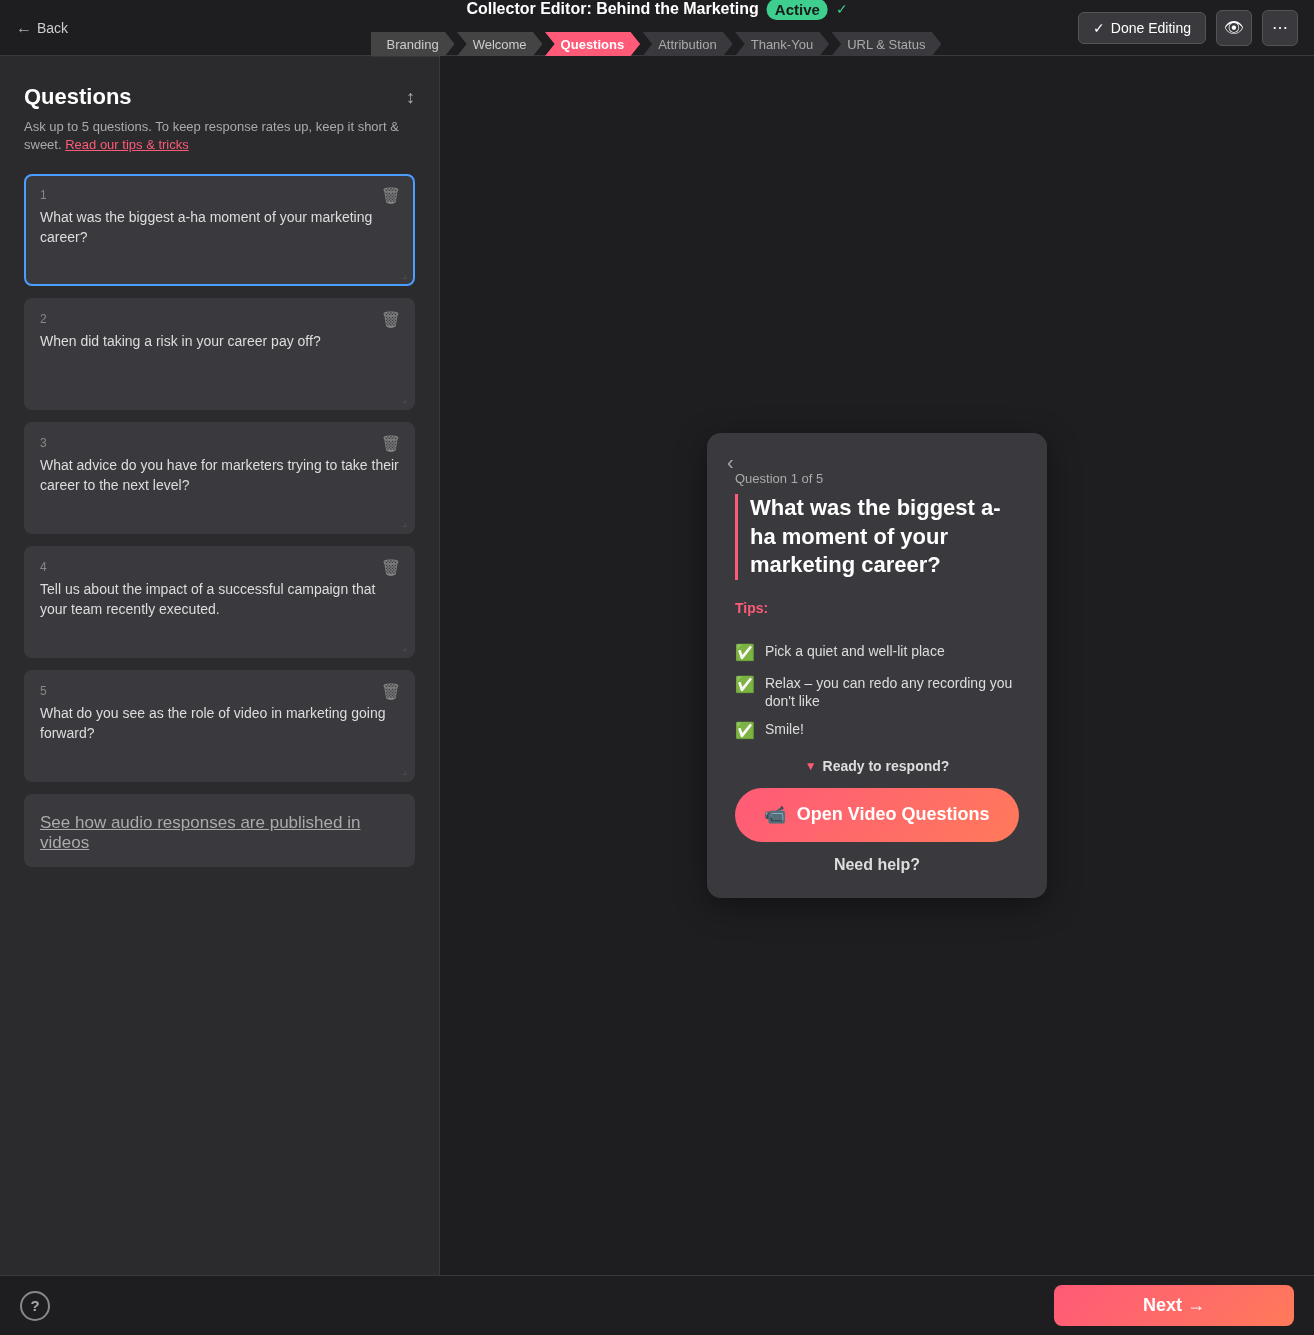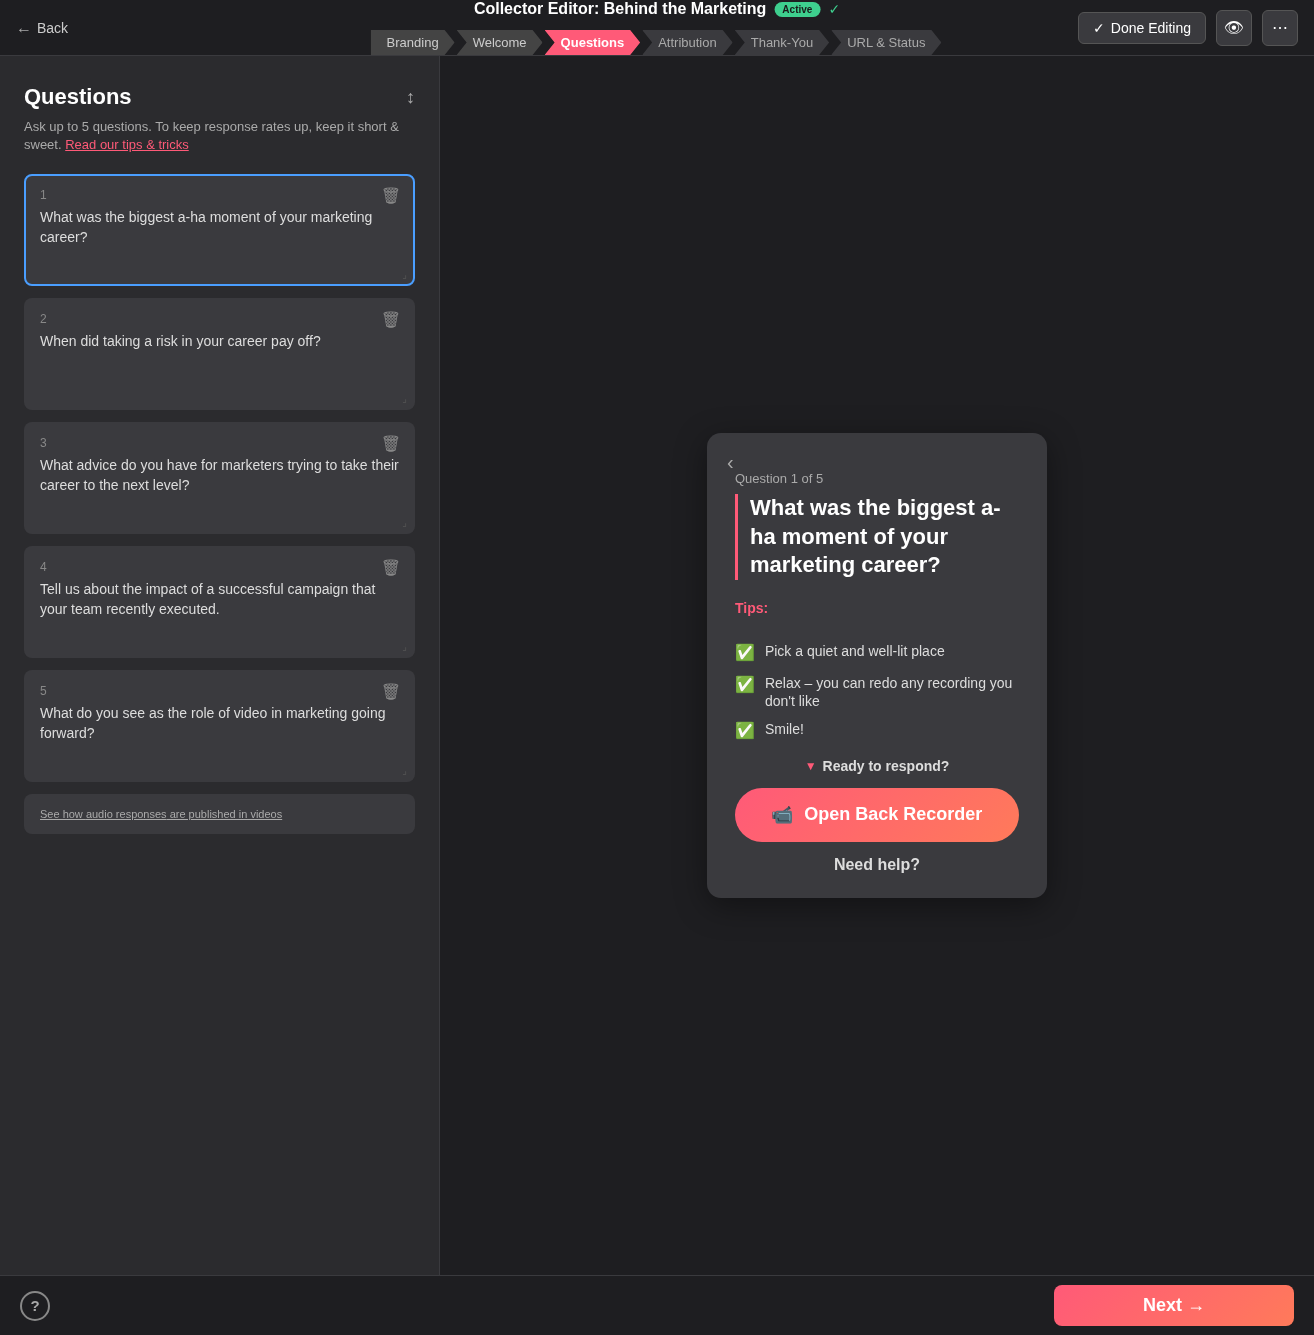--- a/index.html
+++ b/index.html
@@ -60,21 +60,21 @@
       gap: 8px;
     }
     .editor-title {
       font-size: 16px;
       font-weight: 600;
       color: #fff;
     }
     .active-badge {
       background: #3ecf8e;
       color: #1a1a1a;
-      font-size: 10px;
+      font-size: 15px;
       font-weight: 700;
       padding: 2px 8px;
       border-radius: 10px;
     }
     .check-icon {
       color: #3ecf8e;
       font-size: 14px;
     }
     
     .nav-tabs {
@@ -258,22 +258,23 @@
     .toggle-knob {
       width: 18px;
       height: 18px;
       background: #888;
       border-radius: 50%;
       position: absolute;
       top: 2px;
       left: 2px;
     }
     .audio-sub {
-      font-size: 11px;
+      font-size: 17px;
       color: #888;
+      margin-top: 5px;
     }
     .audio-sub span {
       text-decoration: underline;
       color: #aaa;
     }
 
     
     .right-panel {
       flex: 1;
       background: #1e1e21;
@@ -545,21 +546,21 @@
         </div>
       </div>
 
       <div class="ready-row">
         <span class="ready-triangle">▼</span>
         <span class="ready-text">Ready to respond?</span>
       </div>
 
       <button class="open-recorder-btn">
         <span class="cam-icon">📹</span>
-        <span>Open Back Recorder</span>
+        <span>Open Video Questions</span>
       </button>
 
       <div class="need-help">Need help?</div>
     </div>
   </div>
 </div>
 
 <div class="bottom-bar">
   <button class="help-btn">
     <span>?</span>

